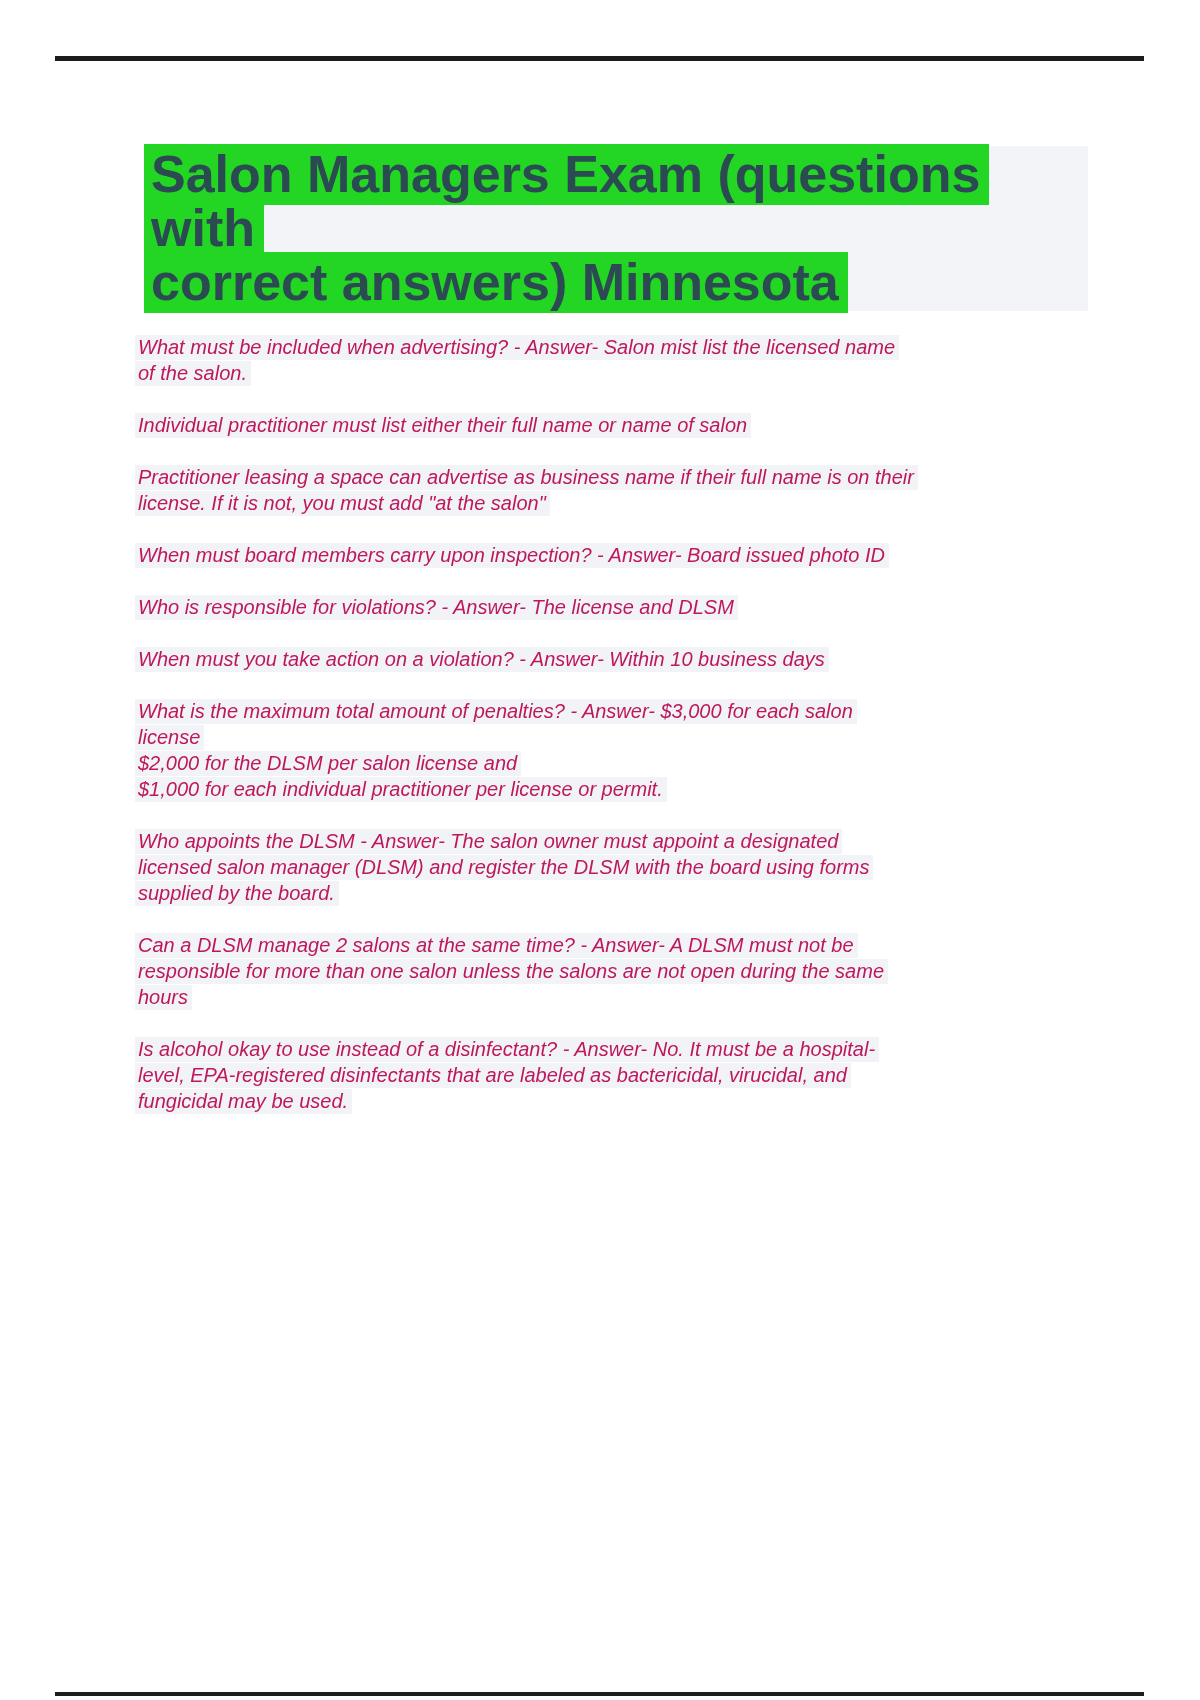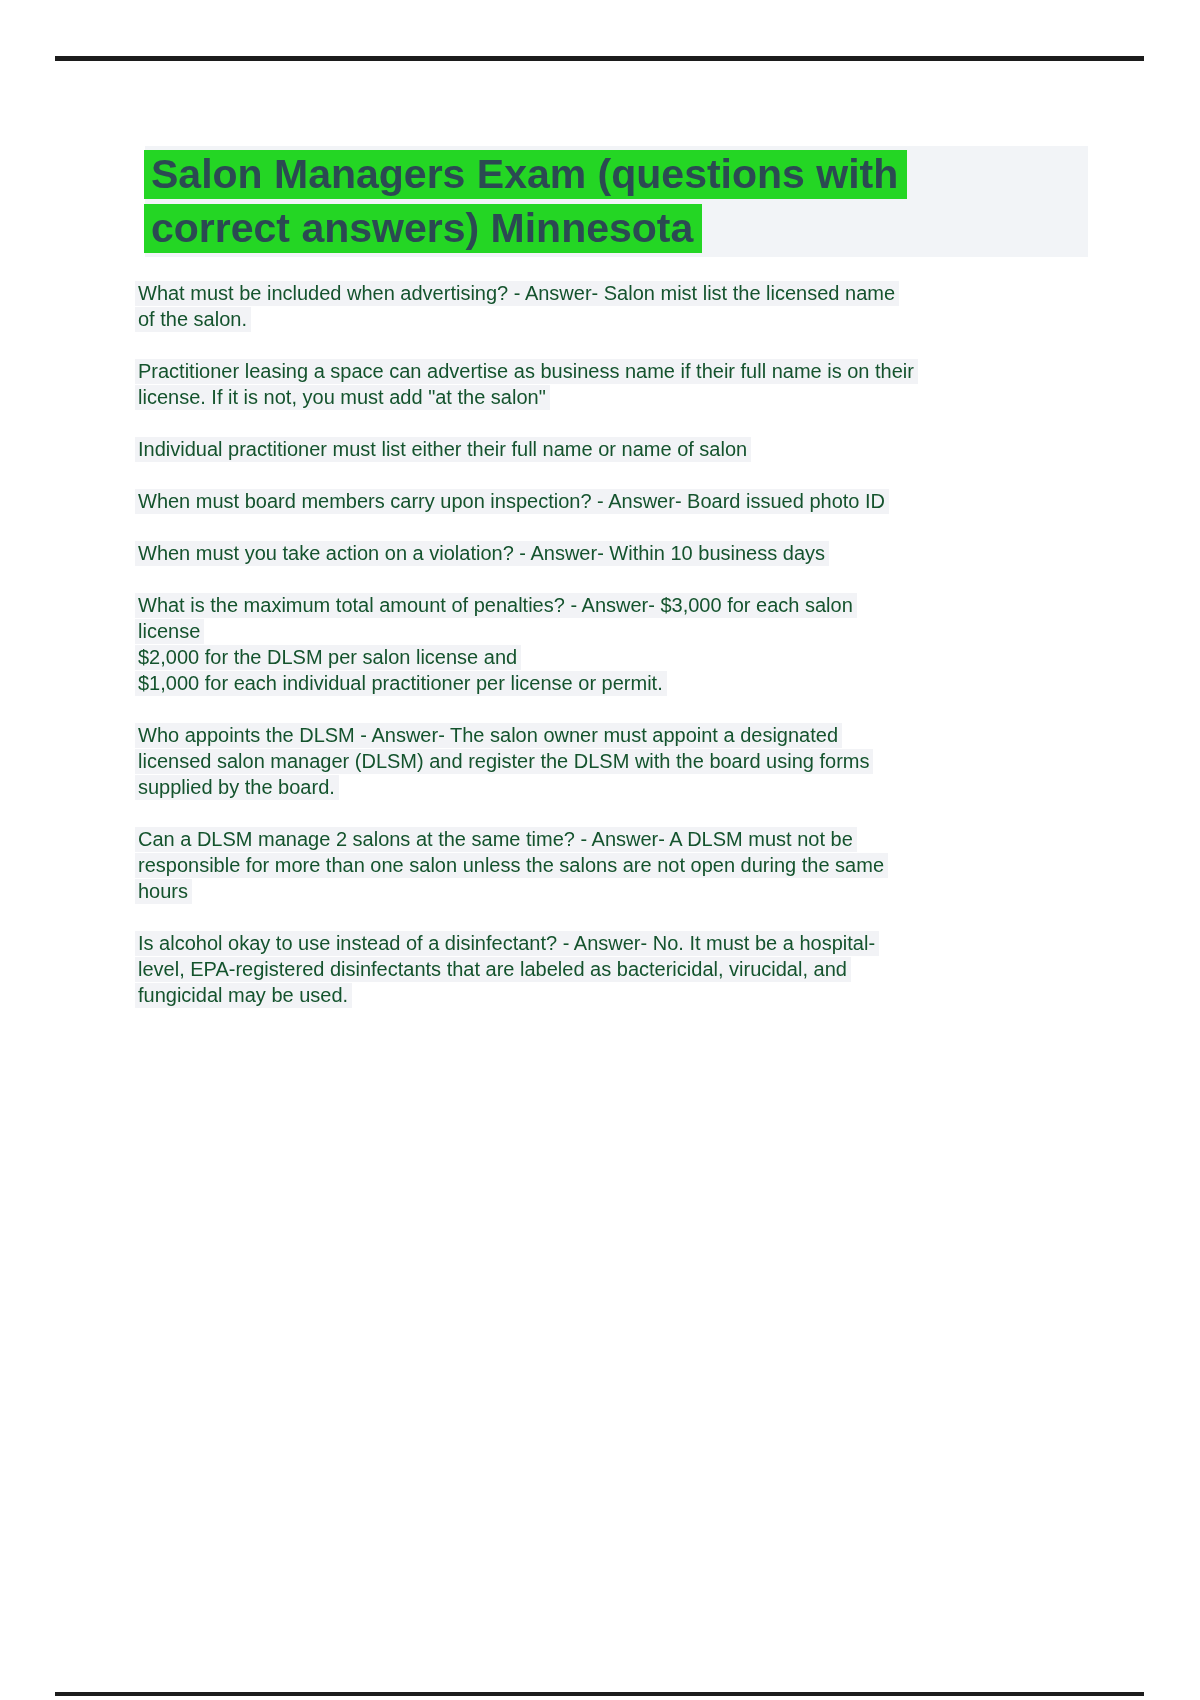--- a/index.html
+++ b/index.html
@@ -27,41 +27,42 @@
   }
   .title-block{
     margin-left:7px;
     width:943px;
     min-height:111px;
     background:#f2f4f7;
   }
   h1.doc-title{
     margin:0;
     padding:1px 0 2px 0;
-    font-size:41px;
+    font-size:52px;
     line-height:54px;
     font-weight:bold;
     color:#2b4a52;
   }
   .green-hl{
     background:#24d624;
     white-space:pre-line;
     -webkit-box-decoration-break:clone;
     box-decoration-break:clone;
     padding:1px 9px 2px 7px;
     margin-left:-1px;
   }
   .paragraphs{
     margin-top:23px;
   }
   .paragraphs p{
     margin:0 0 26px 0;
     font-size:20px;
     line-height:26px;
-    color:#14532d;
+    color:#be185d;
+    font-style:italic;
   }
   .hl{
     background:#f2f3f6;
     white-space:pre-line;
     -webkit-box-decoration-break:clone;
     box-decoration-break:clone;
     padding:1px 4px 2px 3px;
     margin-left:-3px;
   }
 </style>
@@ -73,24 +74,25 @@
 
   <div class="content">
     <div class="title-block">
       <h1 class="doc-title"><span class="green-hl">Salon Managers Exam (questions with
 correct answers) Minnesota</span></h1>
     </div>
 
     <div class="paragraphs" id="paragraphs">
         <p><span class="hl">What must be included when advertising? - Answer- Salon mist list the licensed name
 of the salon.</span></p>
+        <p><span class="hl">Individual practitioner must list either their full name or name of salon</span></p>
         <p><span class="hl">Practitioner leasing a space can advertise as business name if their full name is on their
 license. If it is not, you must add "at the salon"</span></p>
-        <p><span class="hl">Individual practitioner must list either their full name or name of salon</span></p>
         <p><span class="hl">When must board members carry upon inspection? - Answer- Board issued photo ID</span></p>
+        <p><span class="hl">Who is responsible for violations? - Answer- The license and DLSM</span></p>
         <p><span class="hl">When must you take action on a violation? - Answer- Within 10 business days</span></p>
         <p><span class="hl">What is the maximum total amount of penalties? - Answer- $3,000 for each salon
 license
 $2,000 for the DLSM per salon license and
 $1,000 for each individual practitioner per license or permit.</span></p>
         <p><span class="hl">Who appoints the DLSM - Answer- The salon owner must appoint a designated
 licensed salon manager (DLSM) and register the DLSM with the board using forms
 supplied by the board.</span></p>
         <p><span class="hl">Can a DLSM manage 2 salons at the same time? - Answer- A DLSM must not be
 responsible for more than one salon unless the salons are not open during the same

